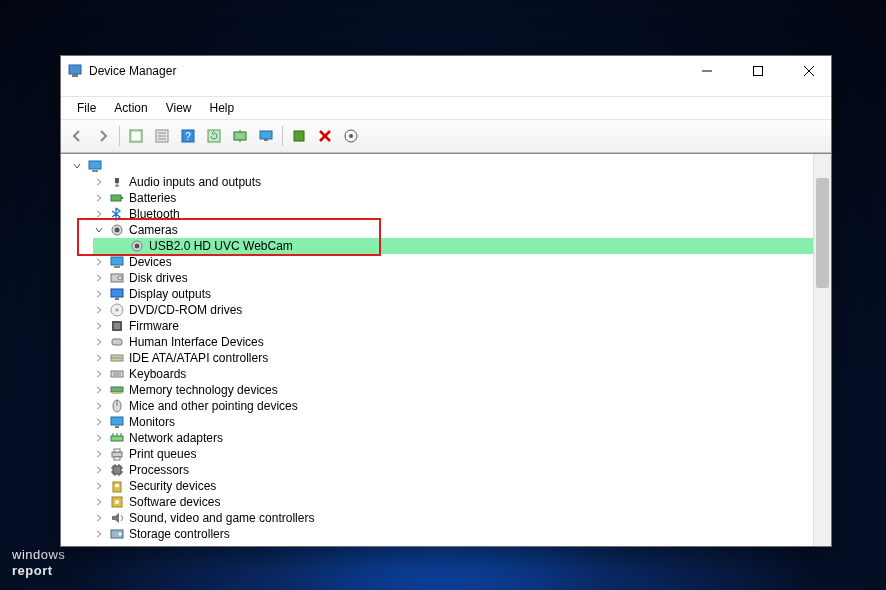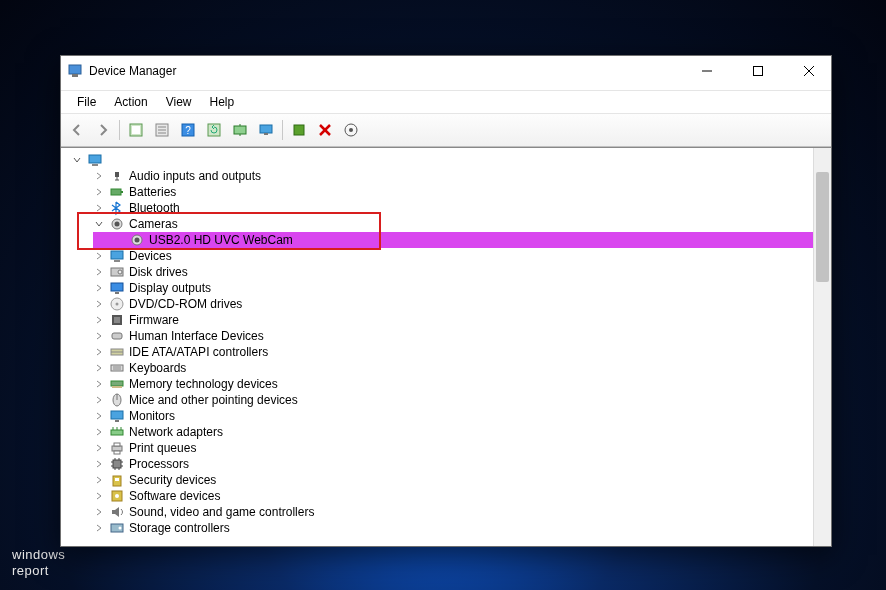--- a/index.html
+++ b/index.html
@@ -2,25 +2,25 @@
 <html><head>
 <meta charset="utf-8">
 <style>
   html,body{margin:0;padding:0;width:886px;height:590px;overflow:hidden;
     font-family:"Segoe UI",Tahoma,Arial,sans-serif;font-size:12px;color:#000;
     background:radial-gradient(circle at 50% 80%, #0d5ad6 0%, #0a2a66 30%, #051028 60%, #020510 100%);
     position:relative;}
   .watermark{position:absolute;left:12px;bottom:10px;color:#e6e6e6;font-size:13px;
     line-height:18px;letter-spacing:.5px;}
   .watermark .l1{font-weight:300}
-  .watermark .l2{font-weight:400;margin-top:-2px}
+  .watermark .l2{font-weight:700;margin-top:-2px}
   .window{position:absolute;left:60px;top:55px;width:770px;height:490px;
     background:#fff;border:1px solid #707070;box-shadow:0 8px 30px rgba(0,0,0,.6);
     display:flex;flex-direction:column;}
-  .titlebar{height:30px;display:flex;align-items:center;gap:6px;padding:0 0 4px 6px;
+  .titlebar{height:30px;display:flex;align-items:center;gap:6px;padding:0 0 10px 6px;
     border-bottom:1px solid #e5e5e5;}
   .titlebar .ticon{width:16px;height:16px}
   .titlebar .title{flex:0 0 auto;font-size:12px}
   .titlebar .spacer{flex:1}
   .winbtn{width:45px;height:30px;display:flex;align-items:center;justify-content:center;}
   .winbtn svg{width:10px;height:10px}
   .menubar{height:22px;display:flex;align-items:center;gap:2px;padding:0 8px;
     border-bottom:1px solid #e5e5e5;}
   .menuitem{padding:2px 8px;font-size:12px}
   .toolbar{height:28px;display:flex;align-items:center;gap:2px;padding:2px 4px;
@@ -36,21 +36,21 @@
 
   
   .root{padding-left:8px}
   .root-row{display:flex;align-items:center;height:16px;gap:4px}
   .chev{width:12px;height:12px;display:flex;align-items:center;justify-content:center;color:#666}
   .node{padding-left:22px}
   .row{display:flex;align-items:center;height:16px;gap:4px;white-space:nowrap}
   .row .icon{width:16px;height:16px;flex:0 0 16px}
   .row .lbl{font-size:12px}
   .child{padding-left:36px}
-  .sel{background:#d946ef}
+  .sel{background:#86efac}
   .highlight-box{position:absolute;border:2px solid #d81e1e;pointer-events:none;
     left:16px;top:64px;width:300px;height:34px;}
 
   
   svg{display:block}
 </style>
 </head>
 <body>
 
 <div class="watermark">

